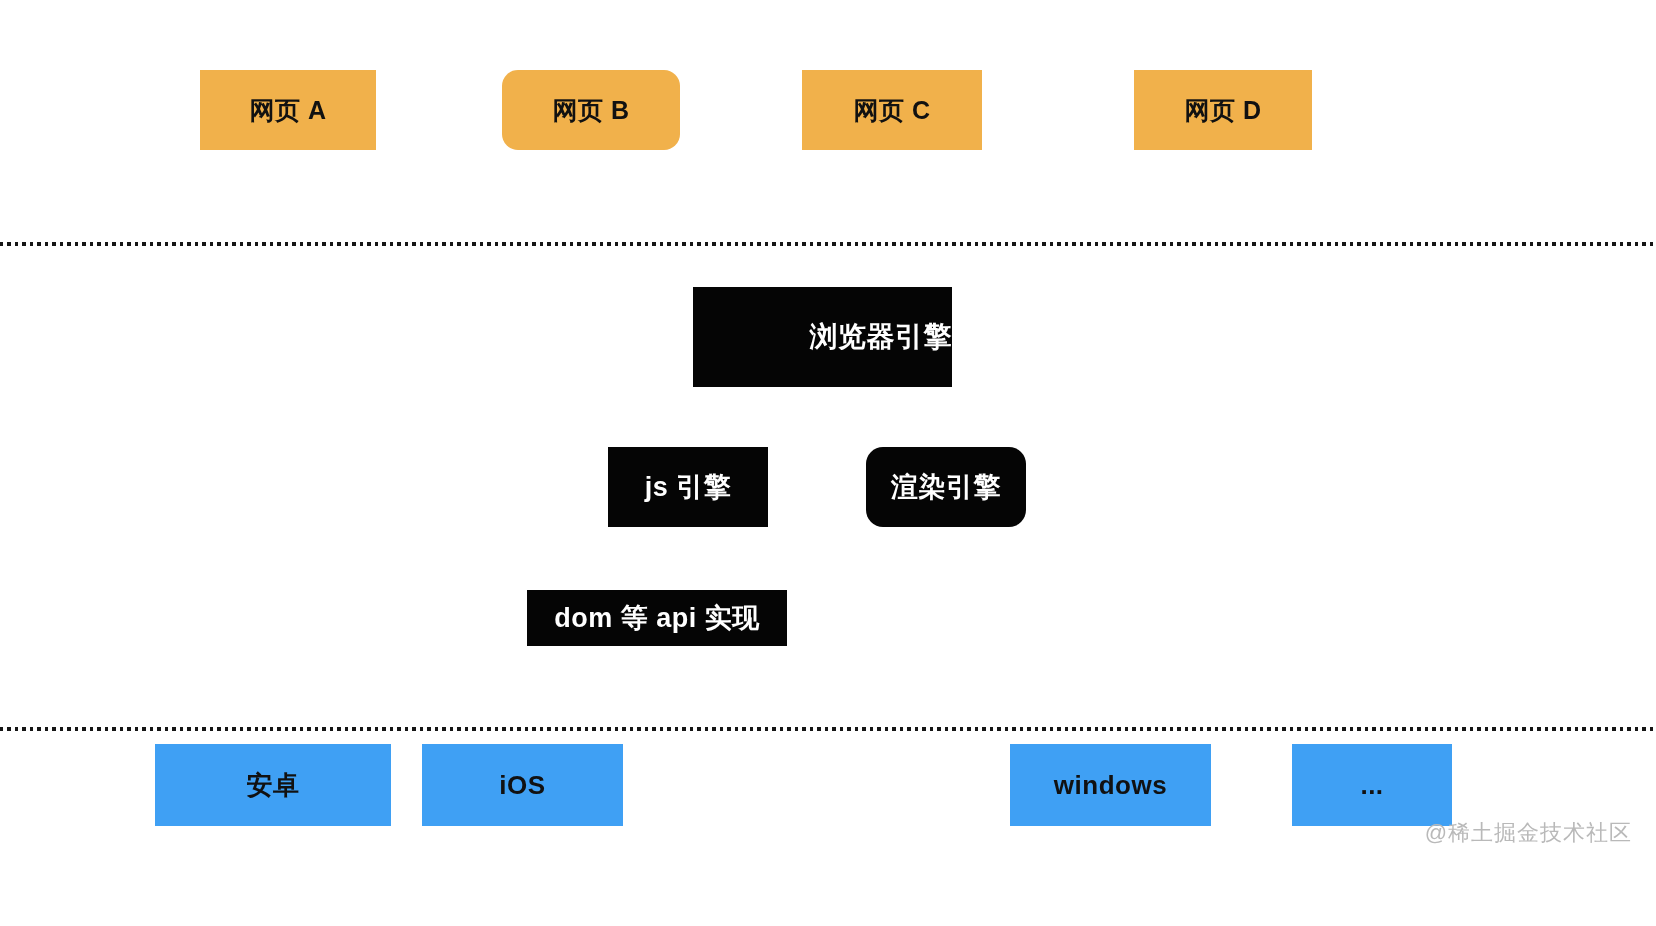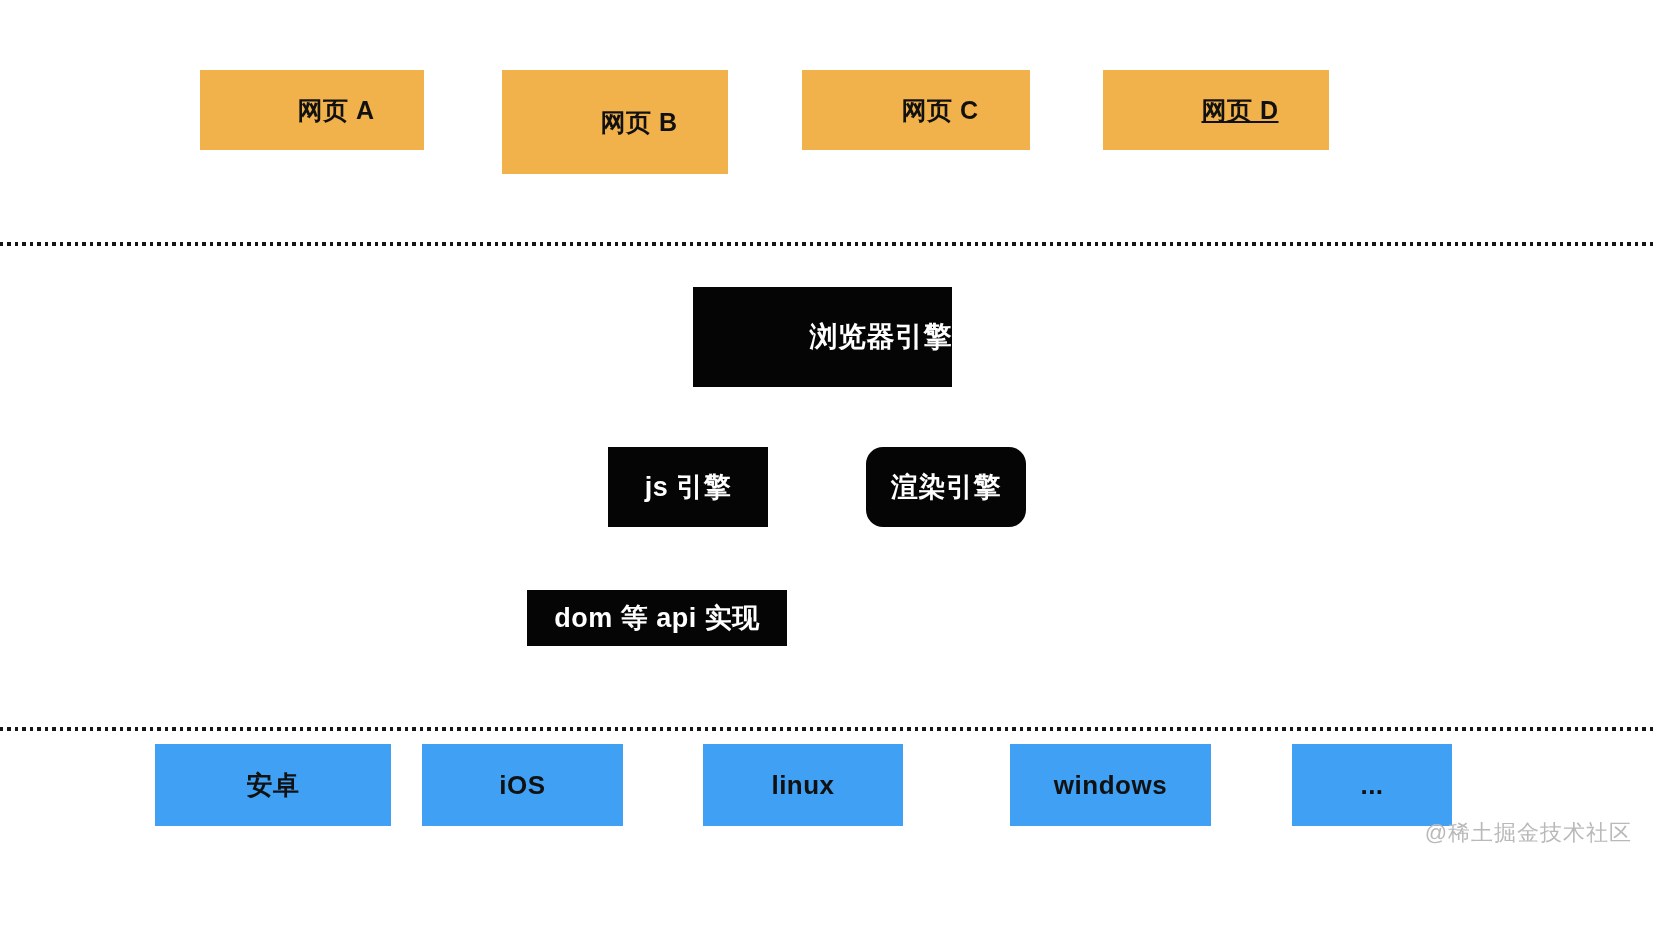--- a/index.html
+++ b/index.html
@@ -21,21 +21,20 @@
     align-items: center;
     justify-content: center;
     text-align: center;
     font-weight: bold;
     letter-spacing: 0.5px;
   }
   .box-web {
     background: var(--web_page_bg, #F1B14B);
     color: var(--web_page_text, #111111);
     font-size: 25px;
-    padding-left: 48px;
   }
   .box-engine {
     background: var(--engine_bg, #050505);
     color: var(--engine_text, #ffffff);
     font-size: 27px;
   }
   .box-os {
     background: var(--os_bg, #3FA0F4);
     color: var(--os_text, #111111);
     font-size: 26px;
@@ -58,23 +57,23 @@
     right: 24px;
     bottom: 78px;
     font-size: 22px;
     color: var(--watermark_text, #b9b9b9);
     font-weight: normal;
     letter-spacing: 1px;
   }
 
   
   #web-a { left: 200px; top: 70px; width: 176px; height: 80px; }
-  #web-b { left: 502px; top: 70px; width: 178px; height: 104px; }
+  #web-b { left: 502px; top: 70px; width: 178px; height: 80px; border-radius: 16px; }
   #web-c { left: 790px; top: 70px; width: 180px; height: 80px; margin-left: 12px; }
-  #web-d { left: 1103px; top: 70px; width: 178px; height: 80px; text-decoration: underline; }
+  #web-d { left: 1134px; top: 70px; width: 178px; height: 80px; }
 
   #divider-top { top: 242px; }
 
   
   #browser-engine { left: 693px; top: 287px; width: 259px; height: 100px; font-size: 28px; justify-content: flex-end; }
 
   
   #js-engine     { left: 608px; top: 447px; width: 160px; height: 80px; }
   #render-engine { left: 866px; top: 447px; width: 160px; height: 80px; border-radius: 17px; }
 
@@ -127,23 +126,20 @@
   </div>
 
   <div id="divider-bottom" class="dotted-divider"></div>
 
   <div id="os-android" class="box box-os">
     <span>安卓</span>
   </div>
   <div id="os-ios" class="box box-os">
     <span>iOS</span>
   </div>
-  <div id="os-linux" class="box box-os">
-    <span>linux</span>
-  </div>
   <div id="os-windows" class="box box-os">
     <span>windows</span>
   </div>
   <div id="os-more" class="box box-os">
     <span>...</span>
   </div>
 
   <div class="watermark">@稀土掘金技术社区</div>
 
 </div>

